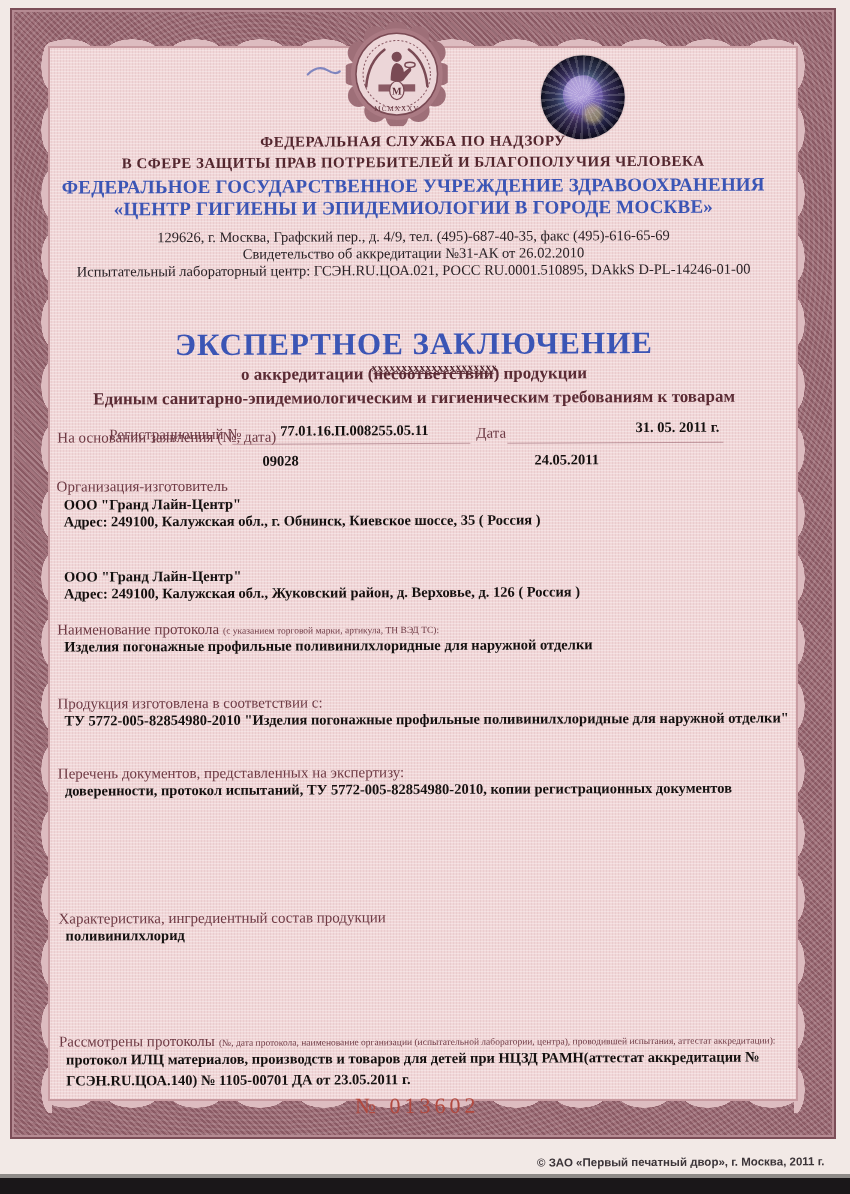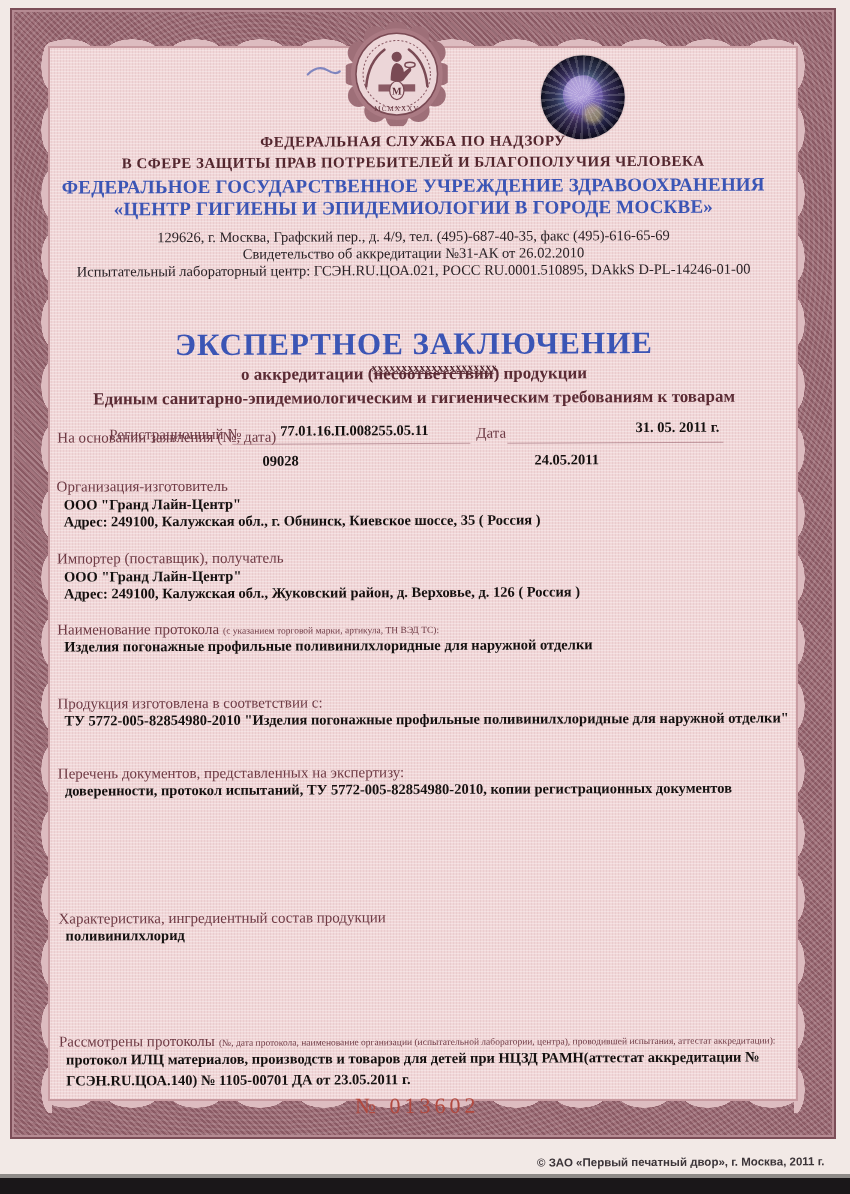--- a/index.html
+++ b/index.html
@@ -191,21 +191,20 @@
       <div class="underline" style="left:508px; top:443px; width:216px"></div>
 
       <div class="line label" style="left:58px; top:428px">На основании заявления (№, дата)</div>
       <div class="line value" style="left:263px; top:452px">09028</div>
       <div class="line value" style="left:535px; top:452px">24.05.2011</div>
 
       <div class="line label" style="left:57px; top:477px">Организация-изготовитель</div>
       <div class="line value" style="left:64px; top:495px">ООО "Гранд Лайн-Центр"</div>
       <div class="line value" style="left:64px; top:512px">Адрес: 249100, Калужская обл., г. Обнинск, Киевское шоссе, 35 ( Россия )</div>
 
-      <div class="line label" style="left:57px; top:549px">Импортер (поставщик), получатель</div>
       <div class="line value" style="left:64px; top:567px">ООО "Гранд Лайн-Центр"</div>
       <div class="line value" style="left:64px; top:584px">Адрес: 249100, Калужская обл., Жуковский район, д. Верховье, д. 126 ( Россия )</div>
 
       <div class="line" style="left:57px; top:619px">
         <span class="label">Наименование протокола</span>
         <span class="small-note">(с указанием торговой марки, артикула, ТН ВЭД ТС):</span>
       </div>
       <div class="line value" style="left:64px; top:637px">Изделия погонажные профильные поливинилхлоридные для наружной отделки</div>
 
       <div class="line label" style="left:57px; top:694px">Продукция изготовлена в соответствии с:</div>

